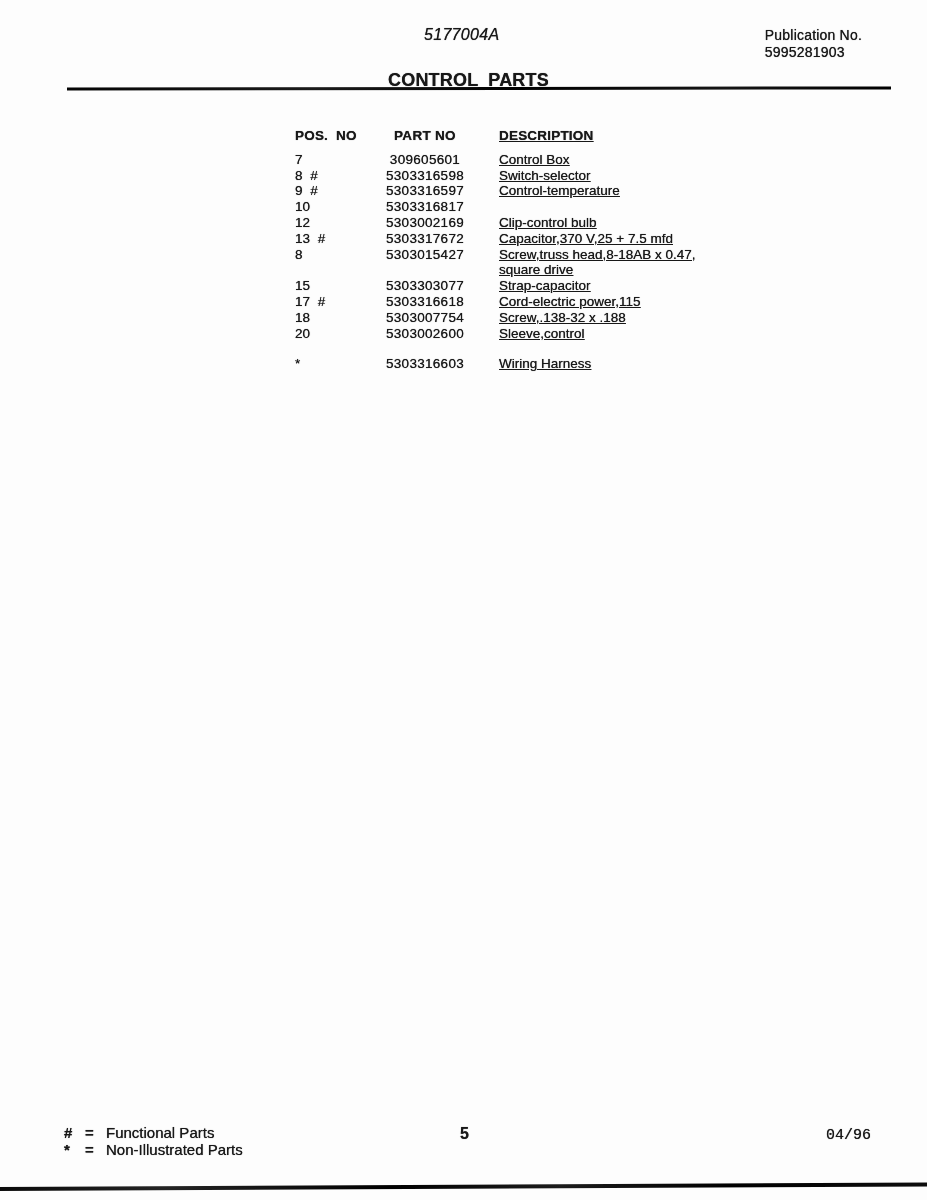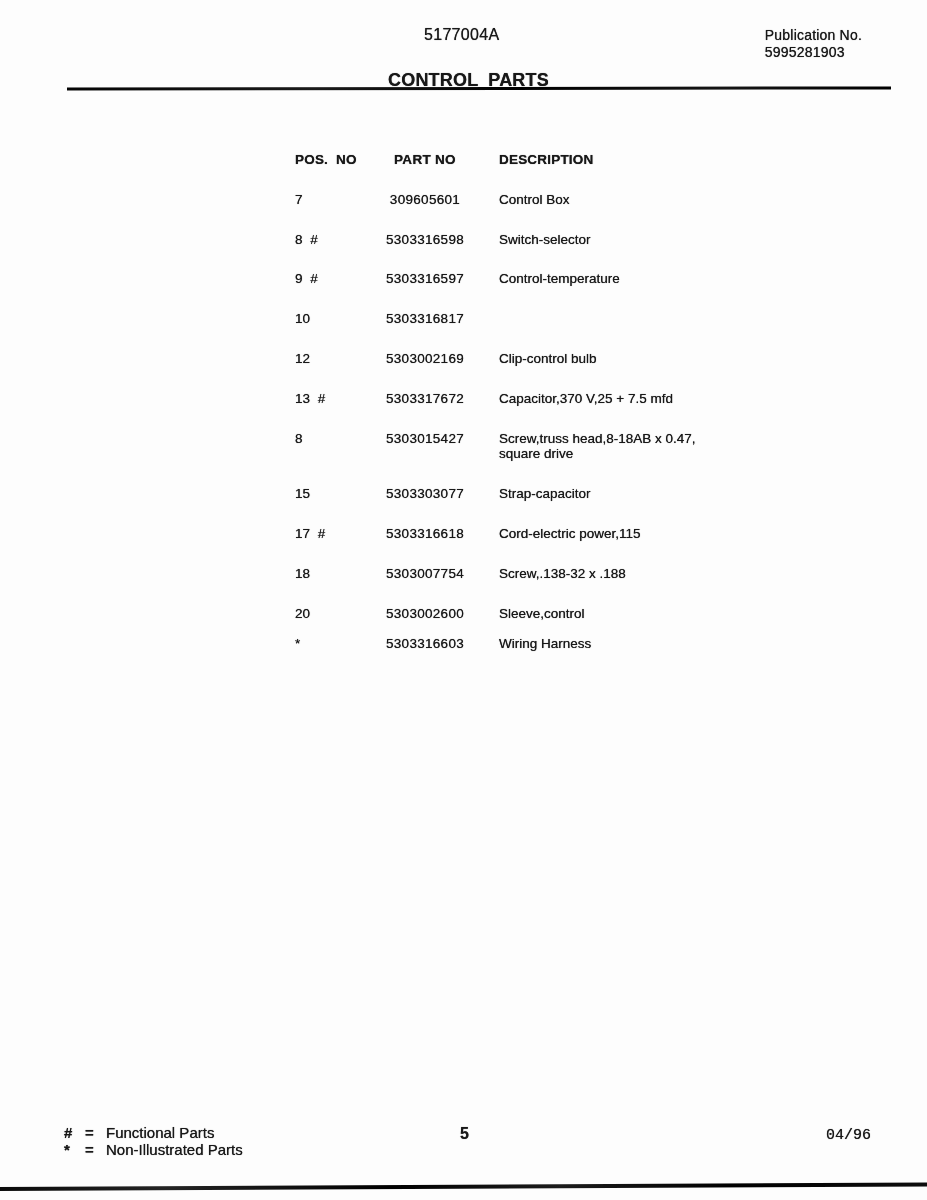--- a/index.html
+++ b/index.html
@@ -14,21 +14,21 @@
   .page {
     position: absolute;
     inset: 0;
     filter: blur(0.25px);
   }
   .page * { text-shadow: 0 0 0.7px rgba(10,10,10,0.85); }
 
   
   .doc-number {
     position: absolute; left: 424px; top: 26px;
-    font-size: 16px; letter-spacing: 0.3px;
+    font-size: 16px; letter-spacing: 0.3px; font-style: italic;
   }
   .pub-block {
     position: absolute; right: 65px; top: 27px;
     font-size: 14px; line-height: 17px; text-align: left;
     letter-spacing: 0.2px;
   }
   .section-title {
     position: absolute; left: 388px; top: 70px;
     font-size: 18px; font-weight: 700;
     letter-spacing: 0.2px; word-spacing: 5px;
@@ -41,26 +41,25 @@
   }
 
   
   .parts-table {
     position: absolute; left: 295px; top: 128px; width: 470px;
     font-size: 13.5px; line-height: 15.8px;
   }
   .t-head, .t-row {
     display: grid;
     grid-template-columns: 86px 88px 1fr;
-    margin-top: 24px;
   }
   .t-head { font-weight: 700; margin-bottom: 8px; letter-spacing: 0.2px; }
   .c-pos  { text-align: left; white-space: pre; word-spacing: 4px; }
   .c-part { text-align: center; letter-spacing: 0.3px; }
-  .c-desc { padding-left: 30px; }
+  .c-desc { padding-left: 30px; text-decoration: underline; }
   .gap-before { margin-top: 15px; }
 
   
   .footer-legend {
     position: absolute; left: 64px; top: 1124px;
     font-size: 15px; line-height: 17px;
   }
   .legend-row { display: grid; grid-template-columns: 21px 21px auto; }
   .l-sym { font-weight: 700; }
   .l-eq  { font-weight: 700; }

